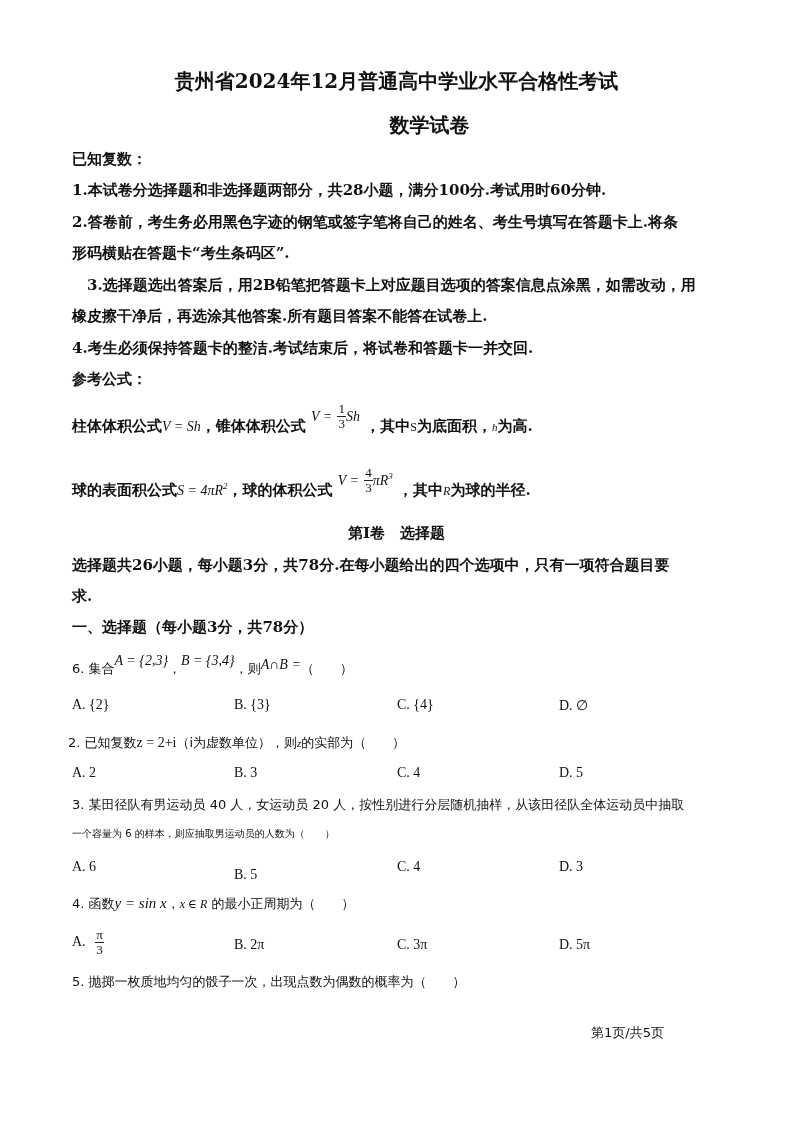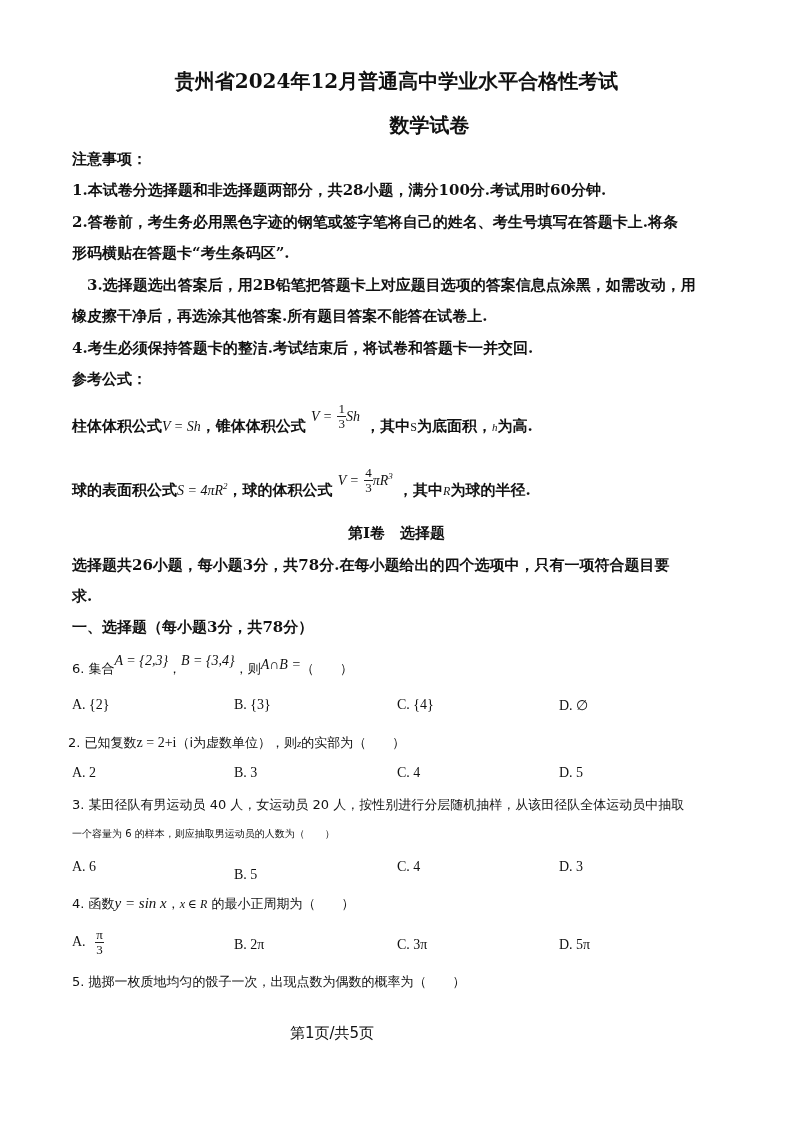--- a/index.html
+++ b/index.html
@@ -17,21 +17,21 @@
   .frac .den { display:block; }
   .opt { font-size:14px; }
   .sup { font-size:9px; vertical-align:6px; }
 </style>
 </head>
 <body>
 
 <div class="abs title" style="top:68px;">贵州省2024年12月普通高中学业水平合格性考试</div>
 <div class="abs title" style="top:112px;margin-left:33px;">数学试卷</div>
 
-<div class="abs b" style="left:72px; top:150px;">注意事项：</div>
+<div class="abs b" style="left:72px; top:150px;">已知复数：</div>
 <div class="abs b" style="left:72px; top:181px;">1.本试卷分选择题和非选择题两部分，共28小题，满分100分.考试用时60分钟.</div>
 <div class="abs b" style="left:72px; top:213px;">2.答卷前，考生务必用黑色字迹的钢笔或签字笔将自己的姓名、考生号填写在答题卡上.将条</div>
 <div class="abs b" style="left:72px; top:244px;">形码横贴在答题卡“考生条码区”.</div>
 <div class="abs b" style="left:68px; top:276px;margin-left:19px;">3.选择题选出答案后，用2B铅笔把答题卡上对应题目选项的答案信息点涂黑，如需改动，用</div>
 <div class="abs b" style="left:72px; top:307px;">橡皮擦干净后，再选涂其他答案.所有题目答案不能答在试卷上.</div>
 <div class="abs b" style="left:72px; top:339px;">4.考生必须保持答题卡的整洁.考试结束后，将试卷和答题卡一并交回.</div>
 <div class="abs b" style="left:72px; top:370px;">参考公式：</div>
 
 <div class="abs b" style="left:72px; top:412px;">
   <span>柱体体积公式</span><span class="m">V = Sh</span><span>，锥体体积公式</span>
@@ -85,13 +85,13 @@
 <div class="abs opt mr" style="left:72px; top:928px;">
   <span>A.</span>
   <span class="frac" style="margin-left:6px;"><span class="num" style="border-bottom:1px solid #222;">π</span><span class="den">3</span></span>
 </div>
 <div class="abs opt mr" style="left:234px; top:937px;">B.  2π</div>
 <div class="abs opt mr" style="left:397px; top:937px;">C.  3π</div>
 <div class="abs opt mr" style="left:559px; top:937px;">D.  5π</div>
 
 <div class="abs n sans" style="left:72px; top:973px; font-size:13px;">5. 抛掷一枚质地均匀的骰子一次，出现点数为偶数的概率为（　　）</div>
 
-<div class="abs sans" style="left:0; width:664px; text-align:center; top:1024px; font-size:15px;">第1页/共5页</div>
+<div class="abs sans" style="left:0; width:664px; text-align:right; top:1024px; font-size:13px;">第1页/共5页</div>
 
 </body></html>

